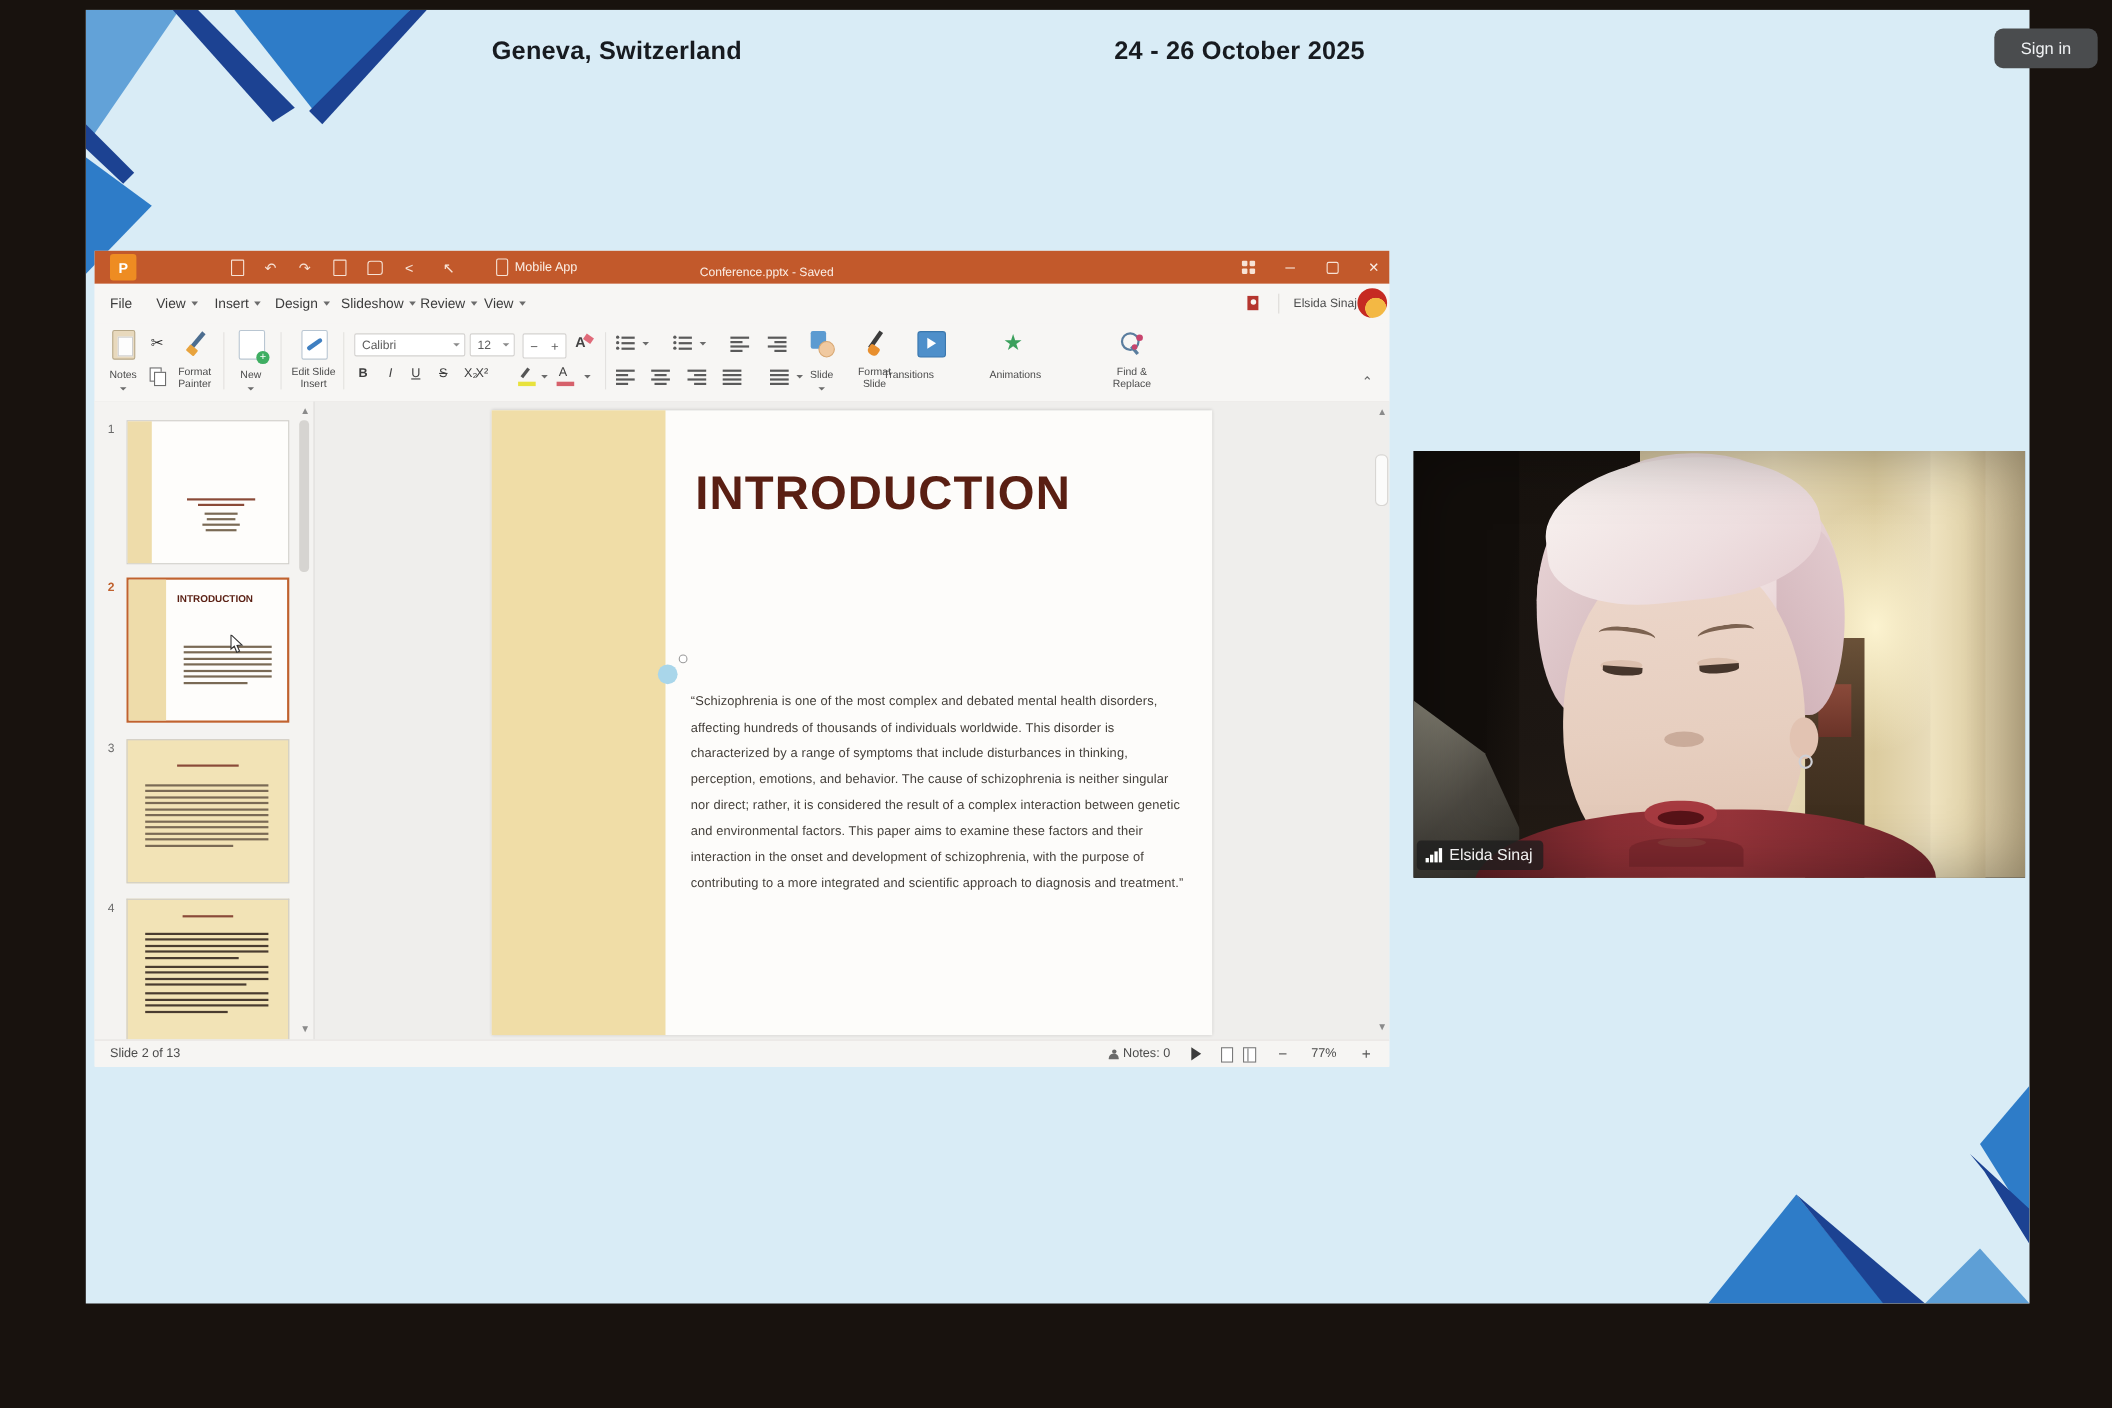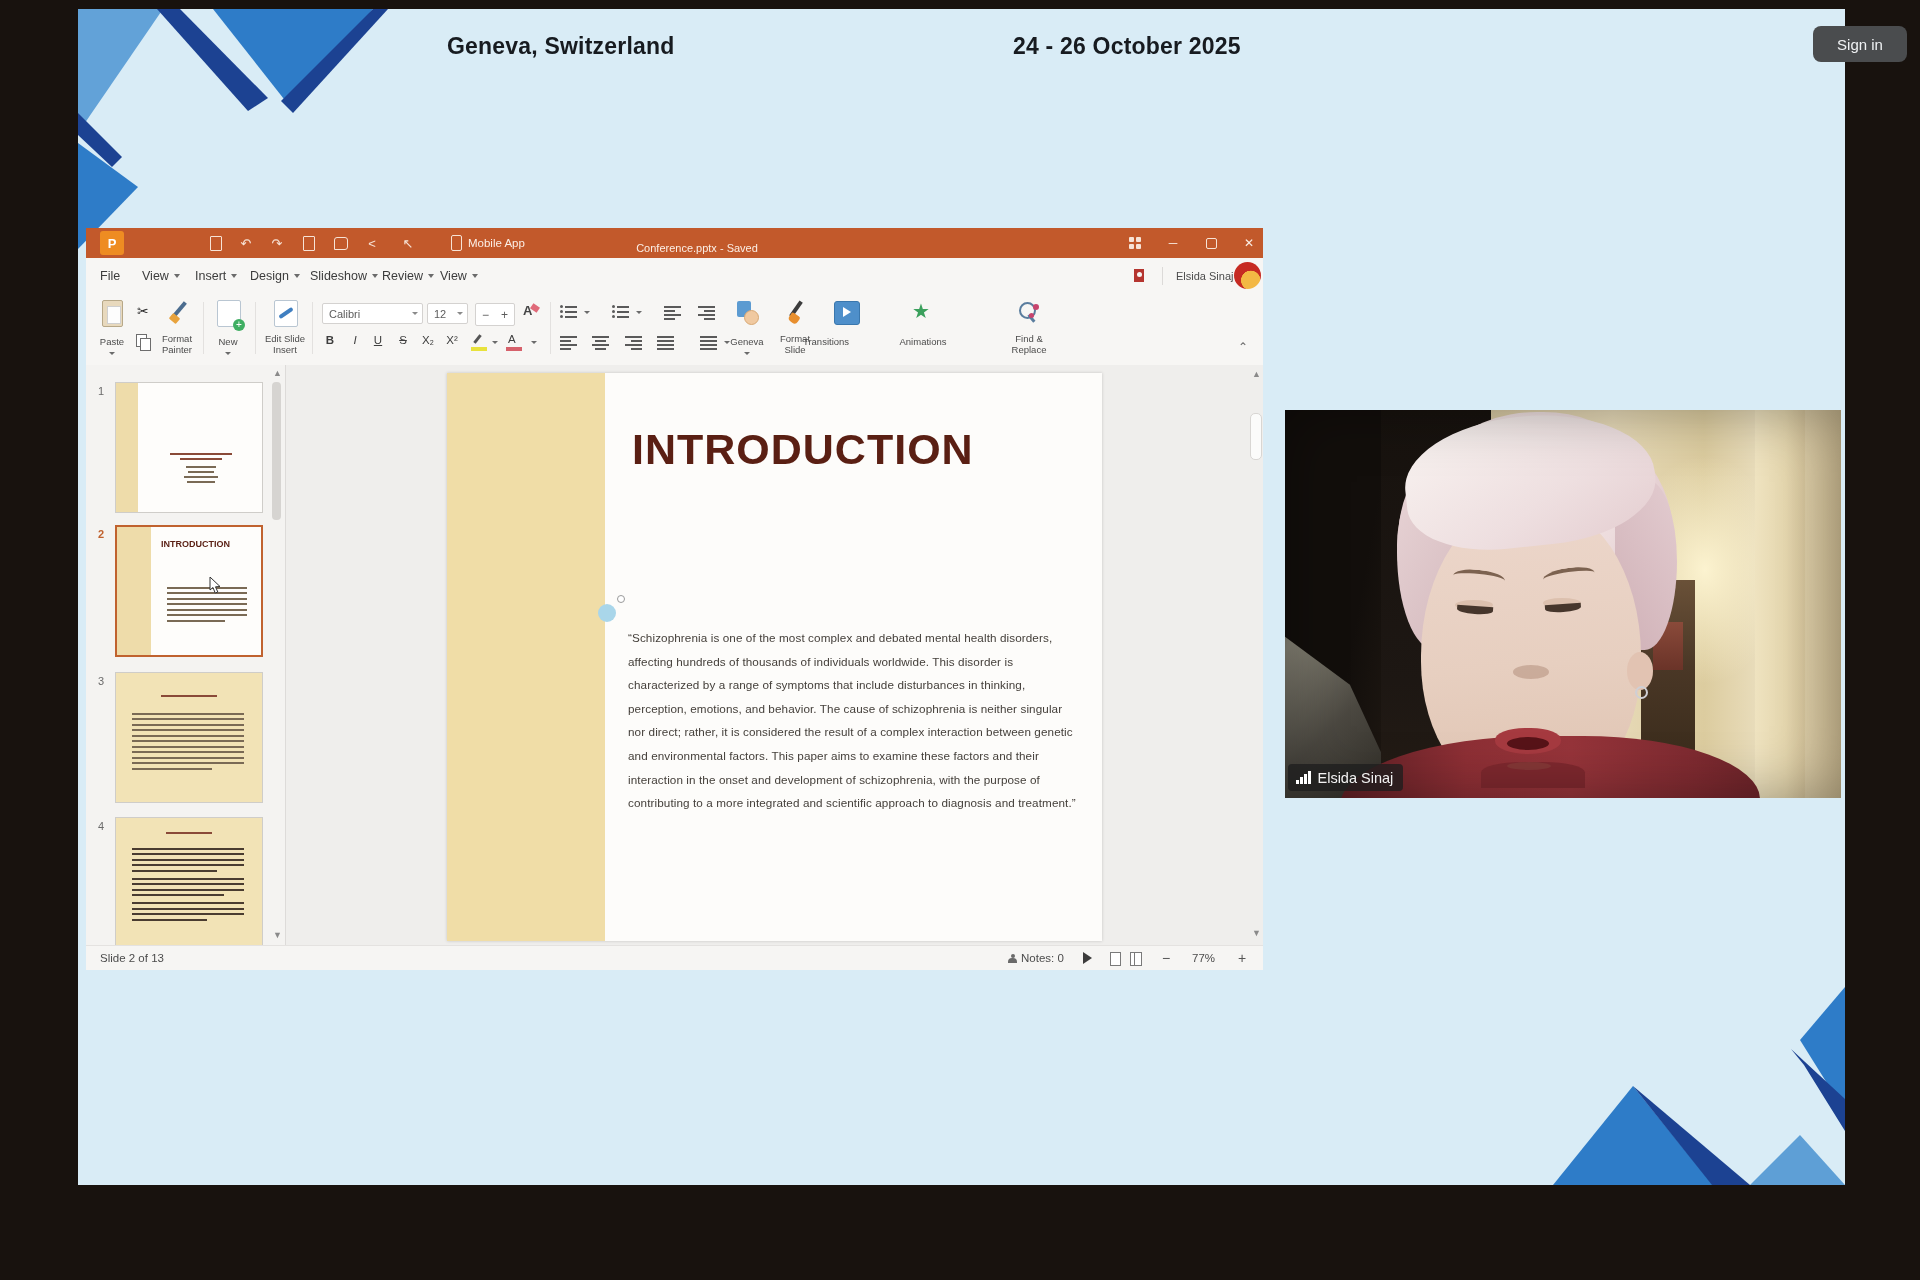--- a/index.html
+++ b/index.html
@@ -247,21 +247,21 @@
         <span>View</span>
         <span class="caret"></span>
       </div>
     <div class="mb-flag"></div>
     <div class="mb-sep"></div>
     <div class="mb-name">Elsida Sinaj</div>
     <div class="mb-avatar"></div>
   </div>
   <div class="ribbon">
     <div class="paste-ic"></div>
-    <div class="rlbl" style="left:26px;top:43px">Paste</div>
+    <div class="rlbl" style="left:26px;top:43px">Notes</div>
     <div class="rcaret" style="left:26px;top:58px"></div>
     <div class="scissors">✂</div>
     <div class="copy-ic"></div>
     <div class="brush">
         <i></i>
         <b></b>
       </div>
     <div class="rlbl" style="left:91px;top:40px;white-space:normal;width:46px">Format Painter</div>
     <div class="rsep" style="left:117px"></div>
     <div class="newslide-ic"></div>
@@ -282,21 +282,21 @@
     <div class="pmbox">
         <span>−</span>
         <span>+</span>
       </div>
     <div class="clearfmt">A</div>
     <div class="fmt-glyph" style="left:236px;font-weight:bold">B</div>
     <div class="fmt-glyph" style="left:261px;font-style:italic">I</div>
     <div class="fmt-glyph" style="left:284px;text-decoration:underline">U</div>
     <div class="fmt-glyph" style="left:309px;text-decoration:line-through">S</div>
     <div class="fmt-glyph" style="left:334px">X₂</div>
-    <div class="fmt-glyph" style="left:358px">X²</div>
+    <div class="fmt-glyph" style="left:344px">X²</div>
     <div class="hl-pen">
         <i></i>
       </div>
     <div class="hl-bar"></div>
     <div class="rcaret" style="left:409px;top:47px"></div>
     <div class="fc-a">A</div>
     <div class="fc-bar"></div>
     <div class="rcaret" style="left:448px;top:47px"></div>
     <div class="rsep" style="left:464px"></div>
     <div class="li-ic" style="left:474px;top:11px">
@@ -357,21 +357,21 @@
         <i></i>
         <i></i>
         <i></i>
         <i></i>
       </div>
     <div class="rcaret" style="left:641px;top:47px"></div>
     <div class="shapes-ic">
         <i></i>
         <b></b>
       </div>
-    <div class="rlbl" style="left:661px;top:43px">Geneva</div>
+    <div class="rlbl" style="left:661px;top:43px">Slide</div>
     <div class="rcaret" style="left:661px;top:58px"></div>
     <div class="fmtshape-ic">
         <i></i>
         <b></b>
       </div>
     <div class="rlbl" style="left:709px;top:40px;white-space:normal;width:44px">Format Slide</div>
     <div class="trans-ic"></div>
     <div class="rlbl" style="left:740px;top:43px">Transitions</div>
     <div class="anim-ic">★</div>
     <div class="rlbl" style="left:837px;top:43px">Animations</div>

